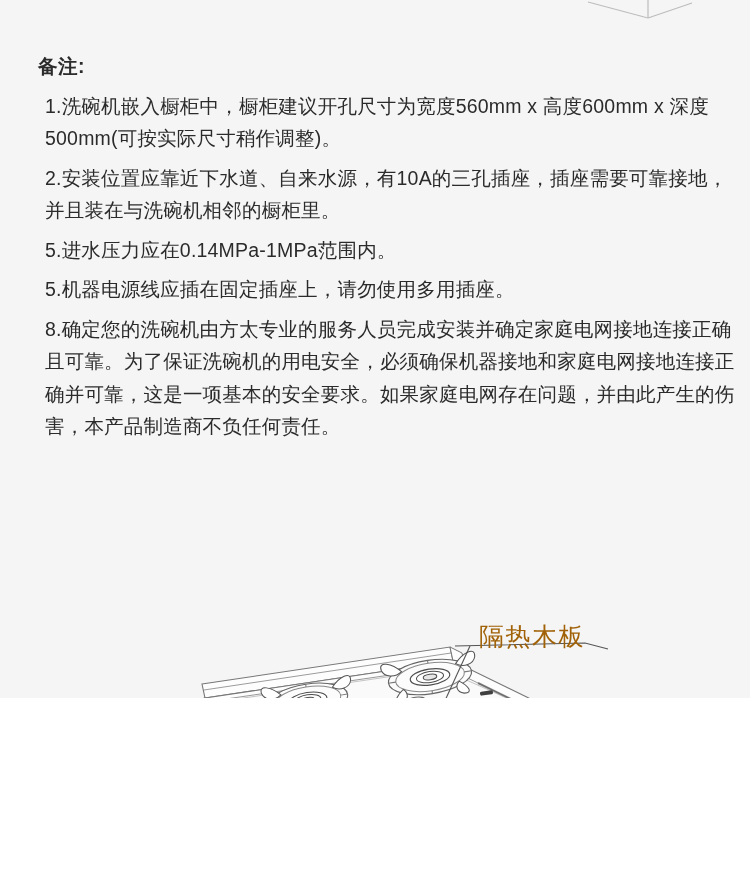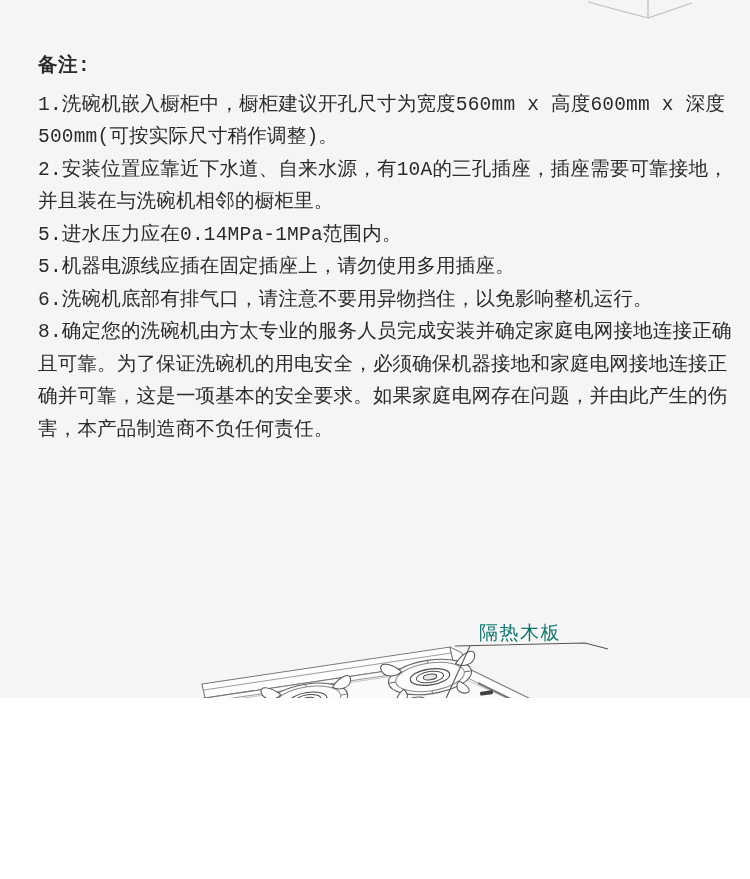--- a/index.html
+++ b/index.html
@@ -2,36 +2,36 @@
 <html style="--background: #f5f5f5; --text: #2b2b2b; --line: #6e6e6e; --line-light: #a8a8a8; --line-dark: #3f3f3f; --face: #fcfcfc;"><head>
 <meta charset="utf-8">
 <style>
   :root{
     --background:#f5f5f5; --text:#2b2b2b; --line:#6e6e6e; --line-light:#a8a8a8; --line-dark:#3f3f3f; --face:#fcfcfc;
   }
   html,body{margin:0;padding:0;}
   .page{
     position:relative; width:750px; height:698px; overflow:hidden;
     background:var(--background);
-    font-family:Liberation Mono, monospace;
+    font-family:Liberation Sans, sans-serif;
     color:var(--text);
   }
   .corner-fragment{position:absolute; left:580px; top:0;}
   .notes{position:absolute; left:38px; top:50px; width:700px;}
   .notes h2{
     font-size:19.5px; font-weight:600; margin:0 0 6px 0; line-height:32.5px; letter-spacing:.5px;
   }
   .notes p{
-    margin:0; font-size:19.5px; line-height:32.5px; letter-spacing:.2px;
+    margin:7px; font-size:19.5px; line-height:32.5px; letter-spacing:.2px;
     white-space:pre; font-weight:400;
   }
   .diagram{position:absolute; left:0; top:0; width:750px; height:879px; pointer-events:none;}
   .diagram svg.main{position:absolute; left:140px; top:595px;}
   .callout{
-    position:absolute; left:479px; top:620px; font-size:19px; letter-spacing:1.5px; color:#0f766e;
+    position:absolute; left:479px; top:620px; font-size:25px; letter-spacing:1.5px; color:#a16207;
   }
 </style>
 </head>
 <body>
 
 <div class="page">
 
   <svg class="corner-fragment" width="130" height="25" viewBox="0 0 130 25">
     <g stroke="#bcbcbc" stroke-width="1.2" fill="none">
       <line x1="8" y1="2" x2="68" y2="18"></line>
@@ -41,21 +41,20 @@
   </svg>
 
   <section class="notes">
     <h2>备注:</h2>
     <p>1.洗碗机嵌入橱柜中，橱柜建议开孔尺寸为宽度560mm x 高度600mm x 深度
 500mm(可按实际尺寸稍作调整)。</p>
     <p>2.安装位置应靠近下水道、自来水源，有10A的三孔插座，插座需要可靠接地，
 并且装在与洗碗机相邻的橱柜里。</p>
     <p>5.进水压力应在0.14MPa-1MPa范围内。</p>
     <p>5.机器电源线应插在固定插座上，请勿使用多用插座。</p>
-    <p>6.洗碗机底部有排气口，请注意不要用异物挡住，以免影响整机运行。</p>
     <p>8.确定您的洗碗机由方太专业的服务人员完成安装并确定家庭电网接地连接正确
 且可靠。为了保证洗碗机的用电安全，必须确保机器接地和家庭电网接地连接正
 确并可靠，这是一项基本的安全要求。如果家庭电网存在问题，并由此产生的伤
 害，本产品制造商不负任何责任。</p>
   </section>
 
   <div class="diagram">
     <svg class="main" width="470" height="284" viewBox="0 0 470 284">
       <defs>
         <g id="burner">

